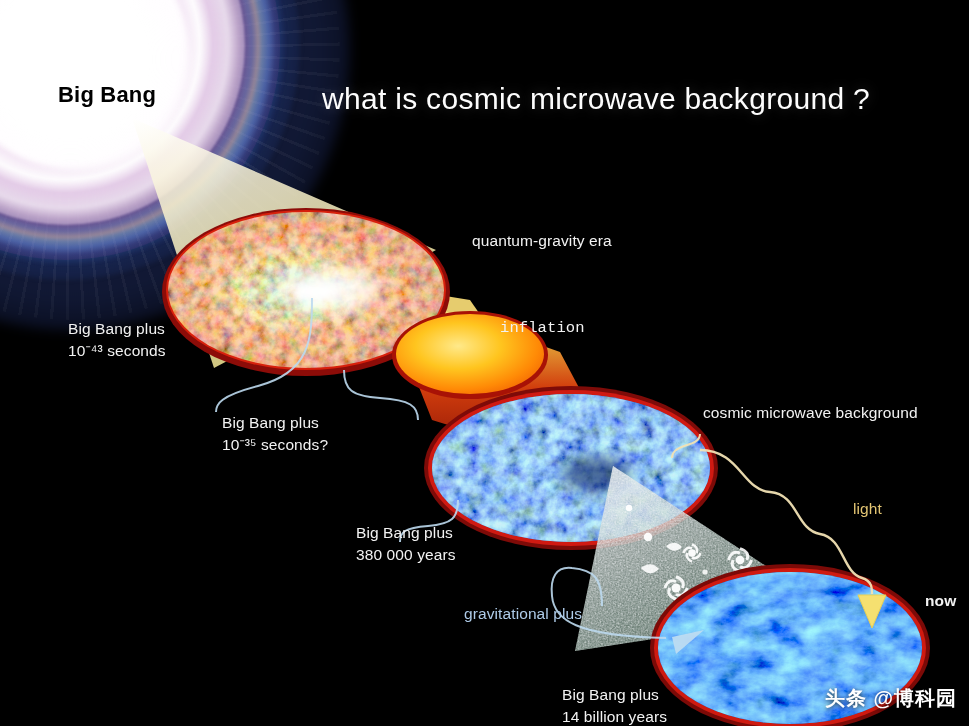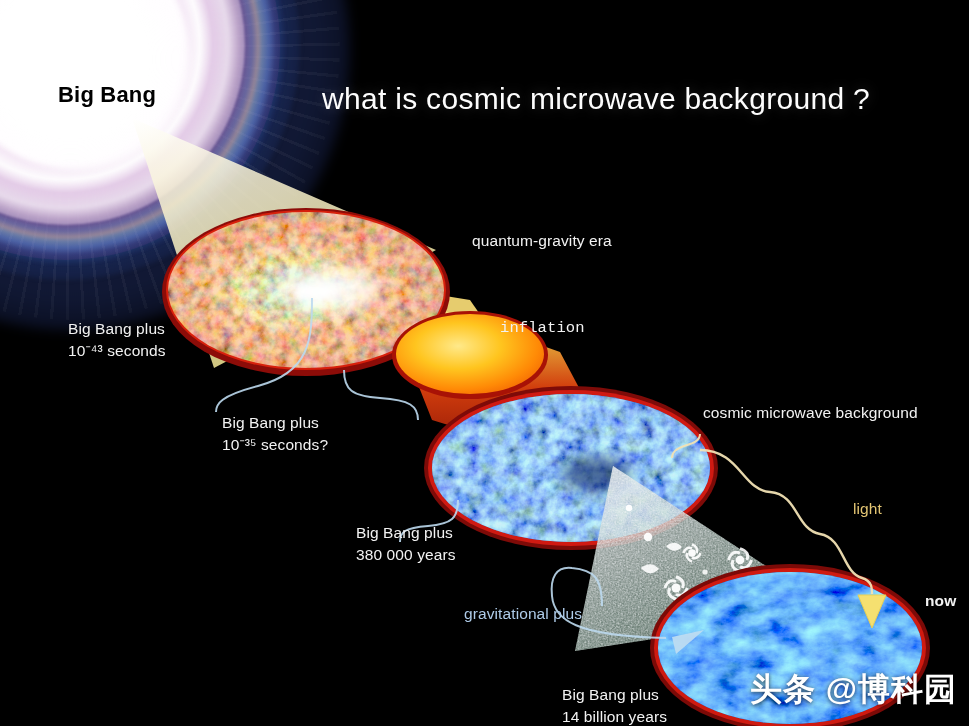--- a/index.html
+++ b/index.html
@@ -172,21 +172,21 @@
     width: 969px; height: 726px;
     z-index: 30;
     pointer-events: none;
   }
 
   
   .watermark {
     position: absolute;
     right: 12px; bottom: 14px;
     color: #ffffff;
-    font-size: 32px;
+    font-size: 20px;
     font-weight: bold;
     letter-spacing: 1px;
     z-index: 60;
     text-shadow: 0 1px 4px rgba(0,0,0,0.75);
   }
 </style>
 </head>
 <body>
 
 <div id="stage">

